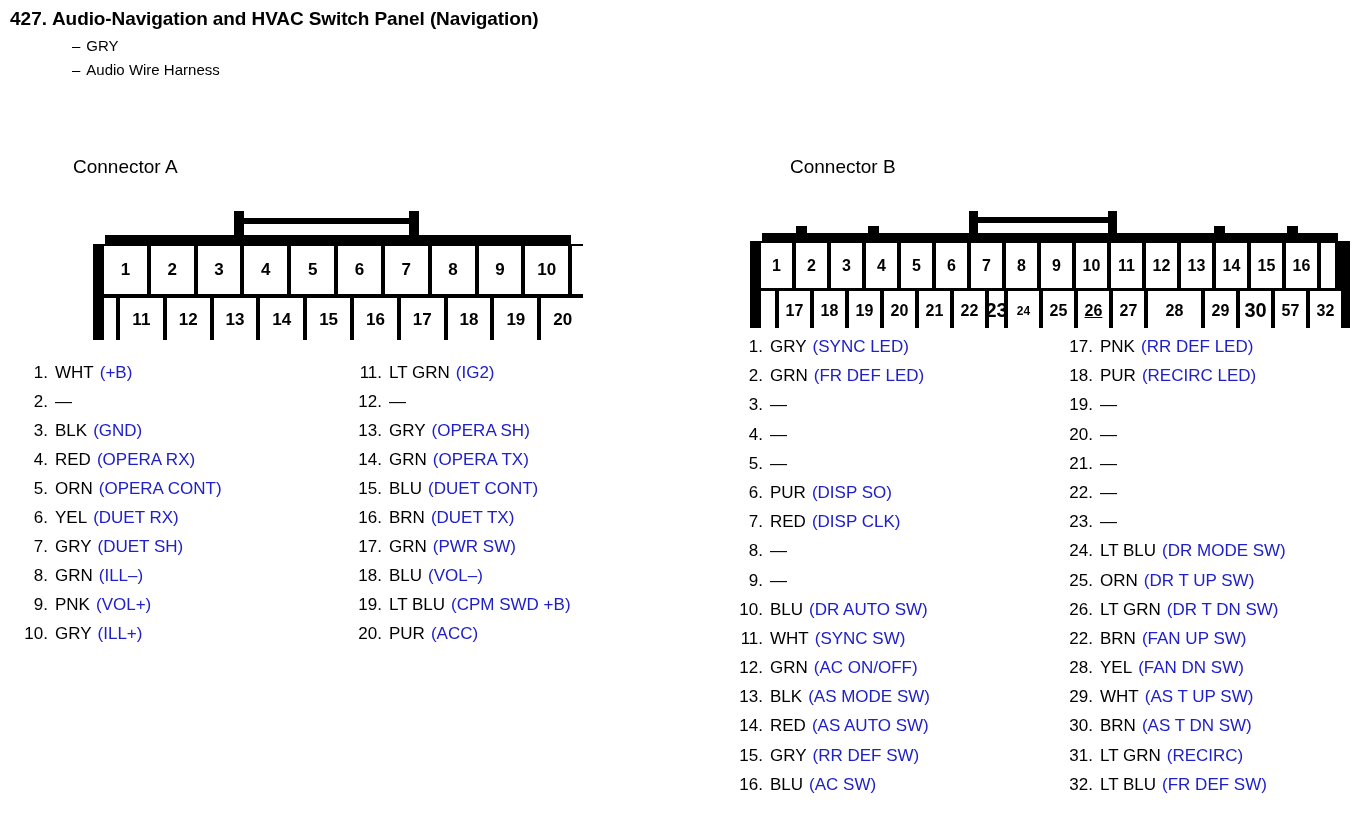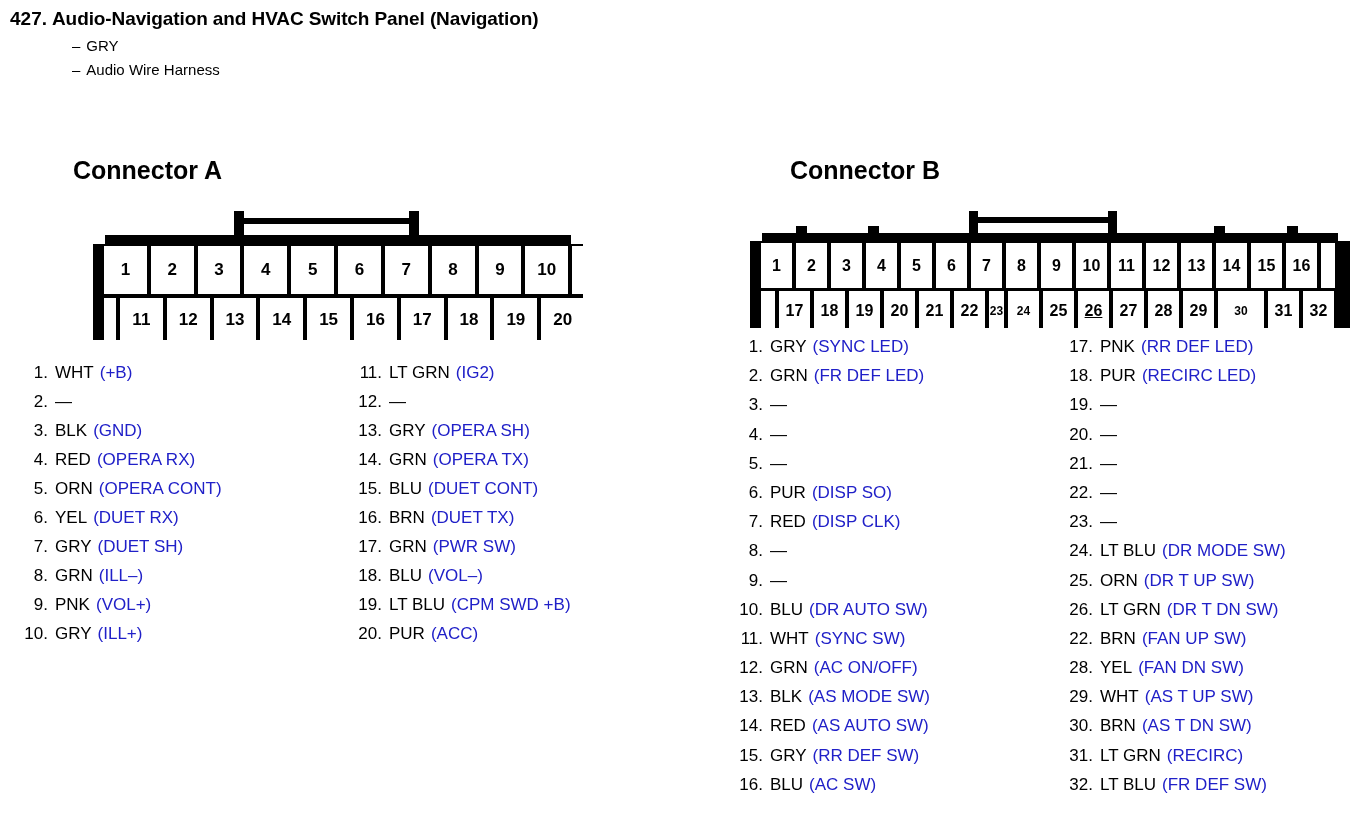--- a/index.html
+++ b/index.html
@@ -32,22 +32,22 @@
     font-size: 15px;
     margin-left: 72px;
     margin-top: 7px;
     white-space: pre;
   }
   .subline .dash { margin-right: 6px; }
 
   
   .conn-heading {
     position: absolute;
-    font-weight: bold;
-    font-size: 25px;
+    font-weight: normal;
+    font-size: 19px;
   }
   #connA-heading { left: 73px; top: 156px; }
   #connB-heading { left: 790px; top: 156px; }
 
   
   .connector { position: absolute; }
 
   .conn-body {
     position: absolute;
     box-sizing: border-box;
@@ -199,29 +199,29 @@
     </div>
 
     <div class="row" style="top:52px; padding-left:5px; padding-right:5px; width:600px; box-sizing:border-box;">
       <div class="cell blank" style="width:14px;height:39px;"></div>
       <div class="cell" style="width:31px;height:39px;font-size:16px;">17</div>
       <div class="cell" style="width:31px;height:39px;font-size:16px;">18</div>
       <div class="cell" style="width:31px;height:39px;font-size:16px;">19</div>
       <div class="cell" style="width:31px;height:39px;font-size:16px;">20</div>
       <div class="cell" style="width:31px;height:39px;font-size:16px;">21</div>
       <div class="cell" style="width:31px;height:39px;font-size:16px;">22</div>
-      <div class="cell" style="width:15px;height:39px;font-size:12px;">23</div>
+      <div class="cell" style="width:15px;height:39px;font-size:20px;">23</div>
       <div class="cell" style="width:31px;height:39px;font-size:12px;">24</div>
       <div class="cell" style="width:31px;height:39px;font-size:16px;">25</div>
       <div class="cell" style="width:31px;height:39px;font-size:16px;text-decoration:underline;">26</div>
       <div class="cell" style="width:31px;height:39px;font-size:16px;">27</div>
-      <div class="cell" style="width:31px;height:39px;font-size:16px;">28</div>
+      <div class="cell" style="width:53px;height:39px;font-size:16px;">28</div>
       <div class="cell" style="width:31px;height:39px;font-size:16px;">29</div>
-      <div class="cell" style="width:46px;height:39px;font-size:12px;">30</div>
-      <div class="cell" style="width:31px;height:39px;font-size:16px;">31</div>
+      <div class="cell" style="width:31px;height:39px;font-size:20px;">30</div>
+      <div class="cell" style="width:31px;height:39px;font-size:16px;">57</div>
       <div class="cell" style="width:31px;height:39px;font-size:16px;">32</div>
     </div>
   </div>
 </div>
 
 <div class="pinlist" id="listA1" style="left:14px; top:363px;">
     <div class="pin-row">
       <span class="pin-num">1.</span>
       <span class="pin-wire">WHT</span>
       <span class="pin-sig">(+B)</span>

